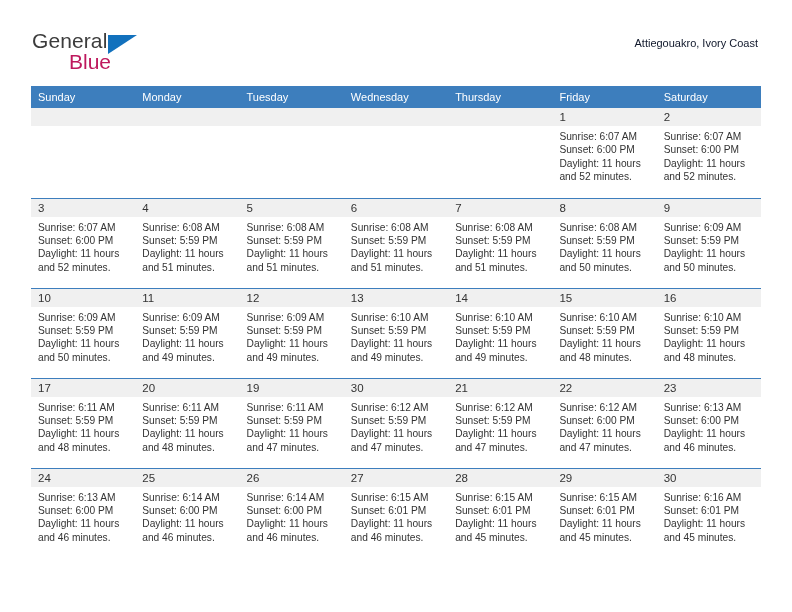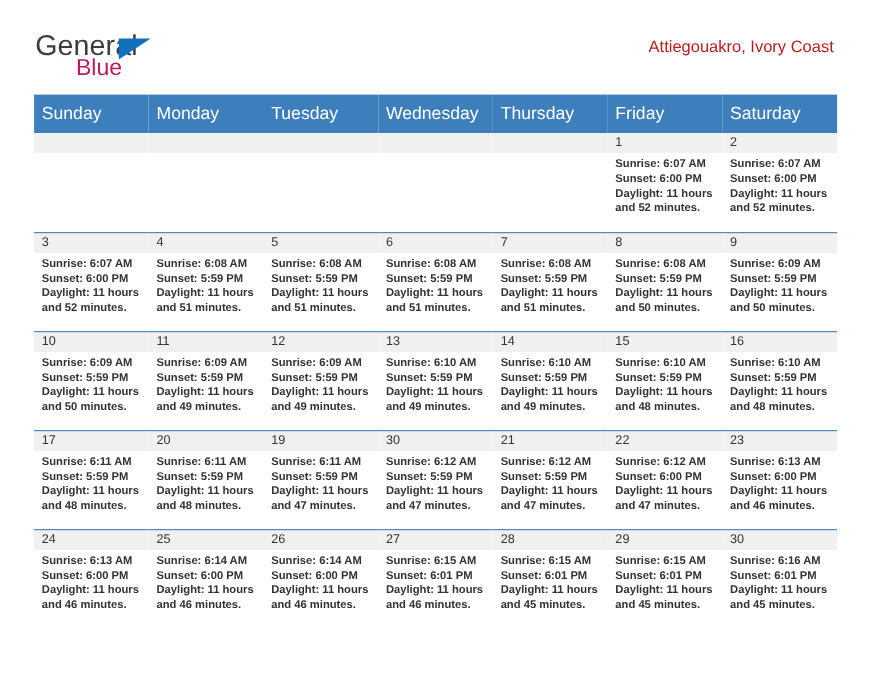--- a/index.html
+++ b/index.html
@@ -31,21 +31,21 @@
     padding: 28px 34px 0 32px;
     height: 76px;
   }
   .brand {
     display: block;
     position: relative;
     width: 120px;
     padding-top: 2px;
   }
   .brand-line1 {
-    font-size: 26px;
+    font-size: 21px;
     color: #3c3c3c;
     letter-spacing: 0.1px;
     line-height: 22px;
     font-family: "Liberation Sans", sans-serif;
   }
   .brand-mark {
     position: absolute;
     left: 76px;
     top: 7px;
     width: 0;
@@ -65,41 +65,41 @@
     padding-top: 0px;
   }
   .cal-title {
     font-size: 27px;
     font-weight: normal;
     color: #1a1a1a;
     line-height: 32px;
     letter-spacing: 0.1px;
   }
   .cal-subtitle {
-    font-size: 15px;
-    color: #b91c1c;
+    font-size: 11px;
+    color: #0f172a;
     line-height: 20px;
     margin-top: 5px;
   }
 
   
   .calendar {
     margin: 10px 31px 0 31px;
     width: 730px;
     border-collapse: collapse;
     table-layout: fixed;
   }
   .calendar th {
     background: #3d7ebd;
     color: #ffffff;
     font-weight: normal;
-    font-size: 16px;
+    font-size: 11px;
     text-align: left;
     padding: 5px 0 5px 7px;
-    height: 35px;
+    height: 22px;
     border: none;
   }
   .calendar td {
     vertical-align: top;
     padding: 0;
     border-top: 1px solid #3d7ebd;
     height: 90px;
     width: 104.28px;
     background: #ffffff;
   }
@@ -112,21 +112,20 @@
     padding: 1px 0 0 7px;
     font-size: 11.5px;
     color: #333333;
     line-height: 17px;
   }
   .cell-body {
     padding: 4px 6px 0 7px;
     font-size: 10.2px;
     line-height: 13.4px;
     color: #333333;
-    font-weight: bold;
   }
   .cell-body div {
     white-space: nowrap;
   }
   .cell-empty .cell-body { visibility: hidden; }
 </style>
 </head>
 <body>
 
 <div class="page">

